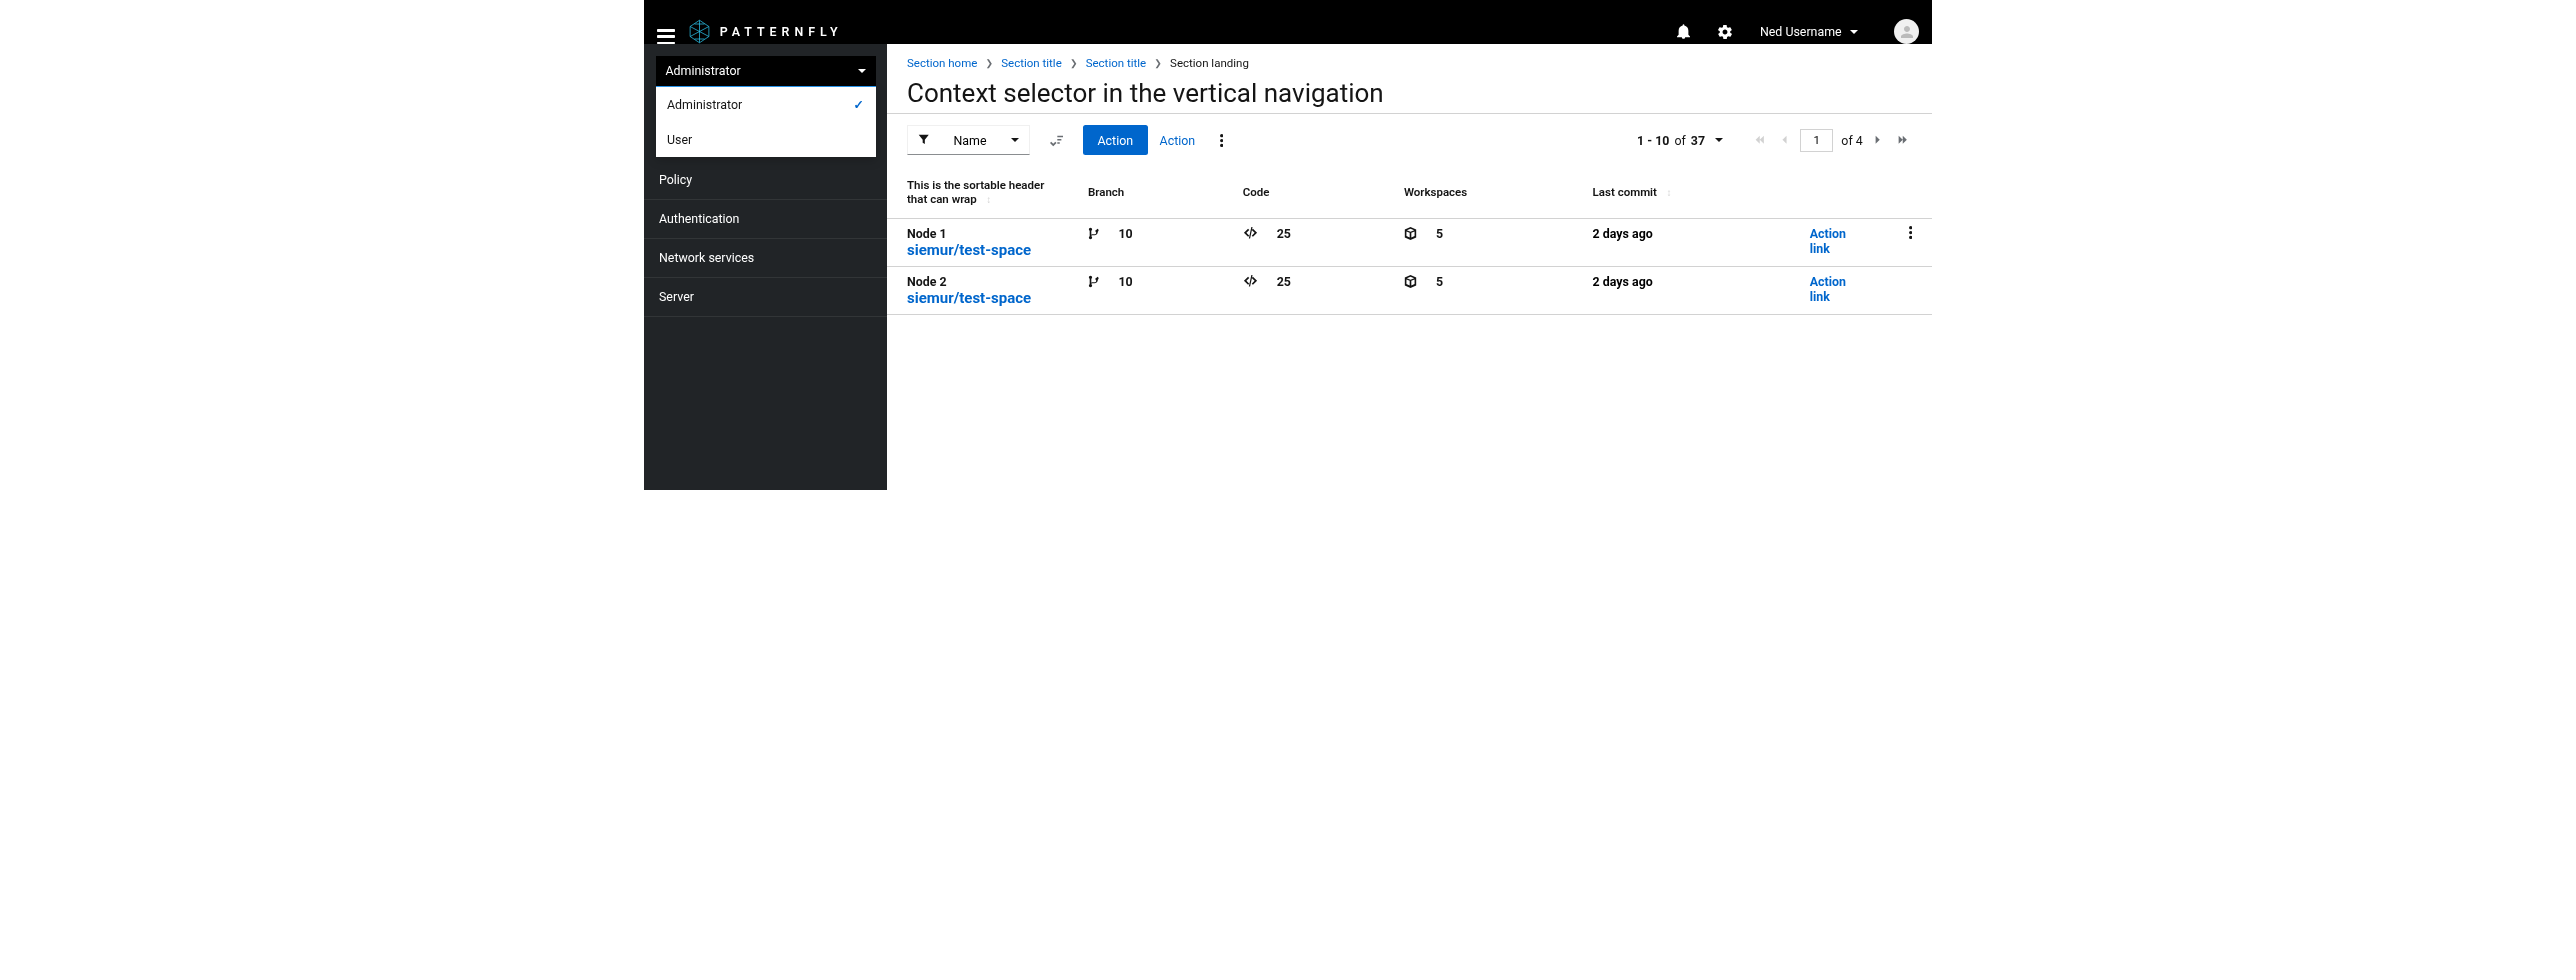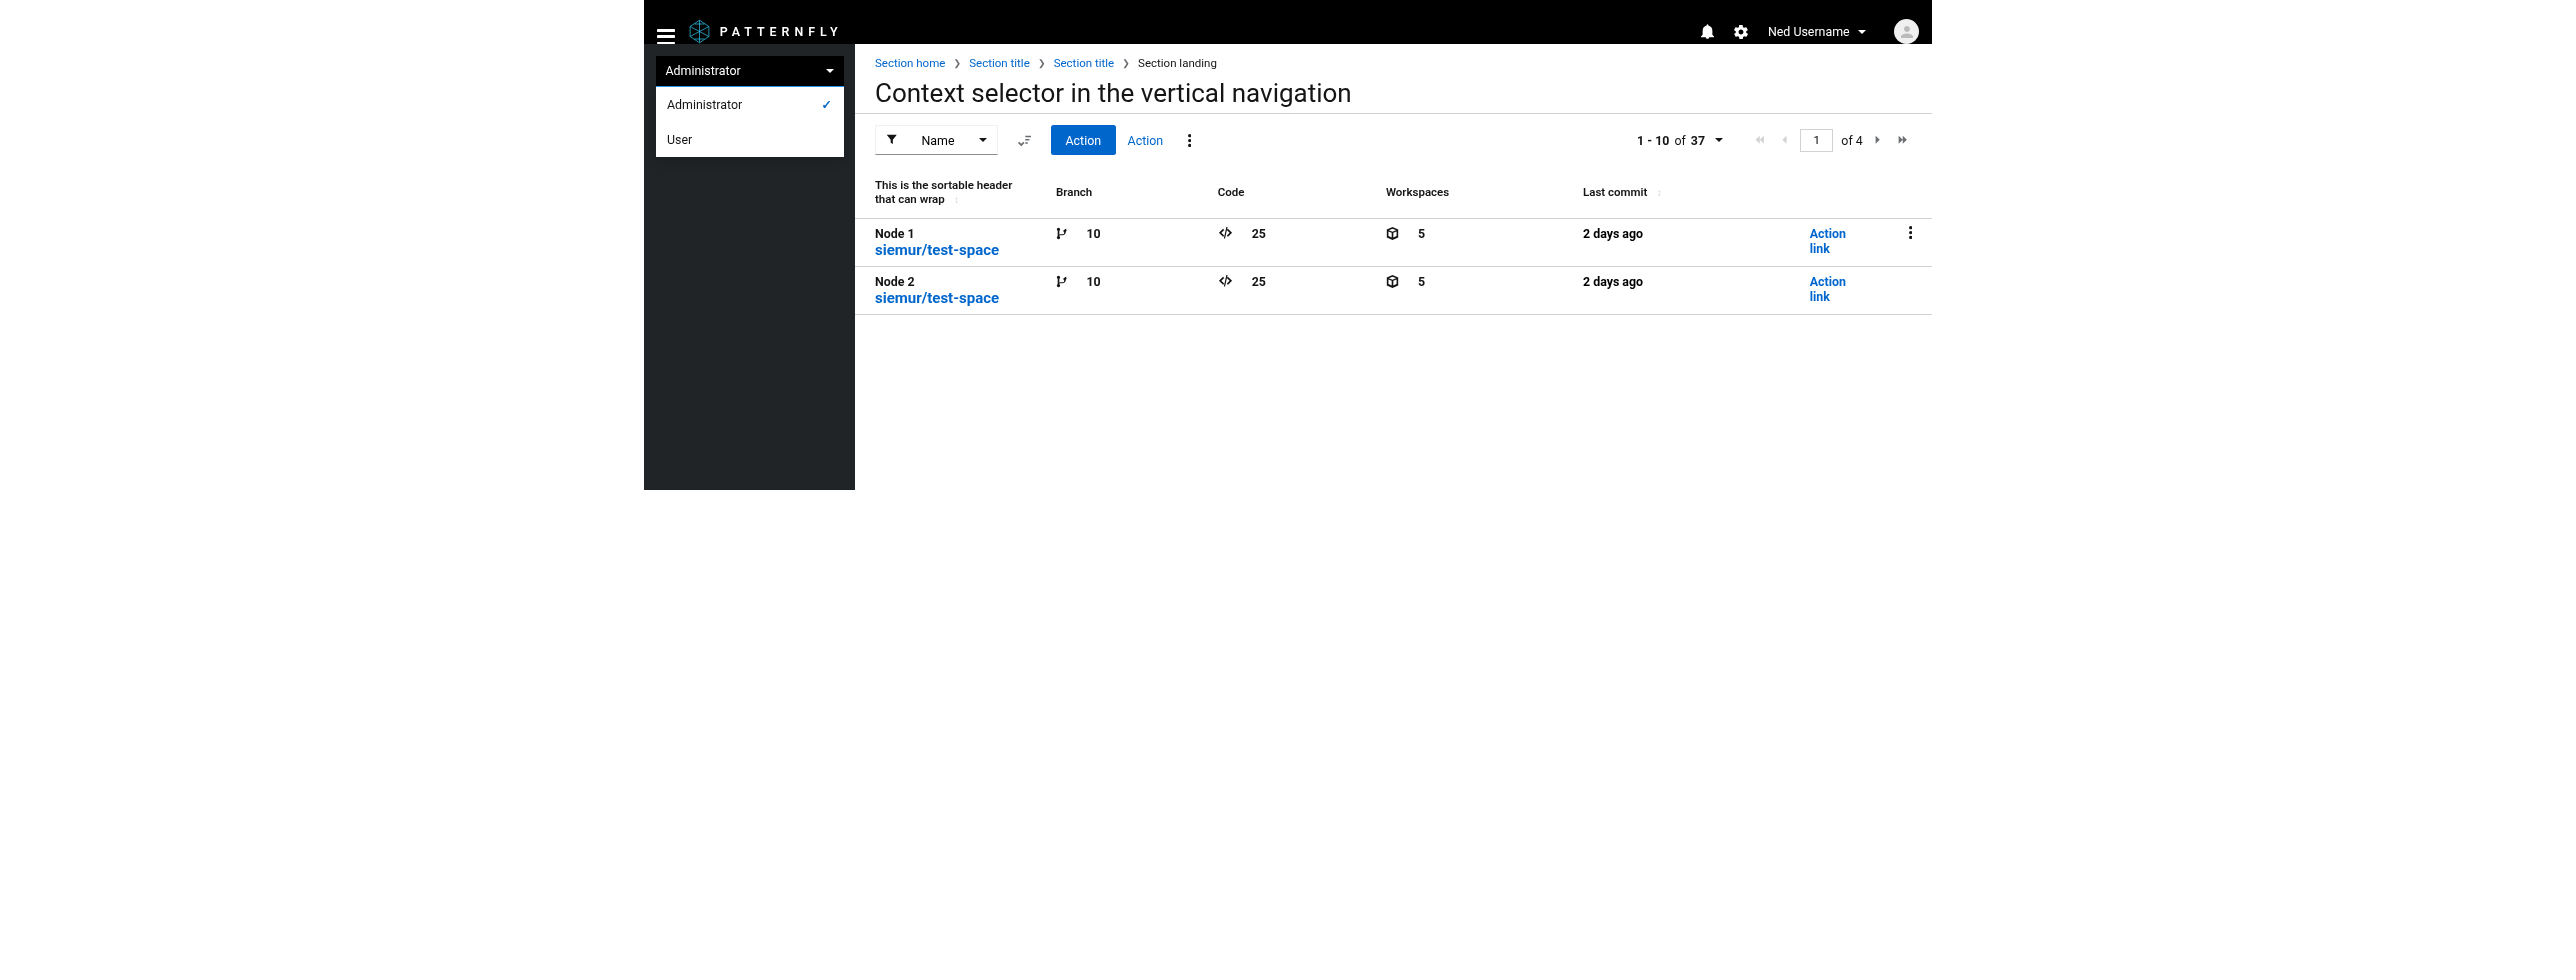--- a/index.html
+++ b/index.html
@@ -4,27 +4,27 @@
 <style>
 * { margin: 0; padding: 0; box-sizing: border-box; font-family: -apple-system, BlinkMacSystemFont, "Segoe UI", Roboto, Helvetica, Arial, sans-serif; }
 body { background: #fff; }
 .app { width: 1288px; height: 490px; background: #fff; margin: 0 auto; position: relative; }
 .header { height: 44px; background: #000; display: flex; align-items: flex-end; padding: 0 13px; }
 .hamburger { width: 18px; height: 15px; cursor: pointer; display: flex; flex-direction: column; justify-content: space-between; margin-right: 11.5px; }
 .hamburger div { height: 2.5px; background: #fff; border-radius: 0.8px; }
 .logo-wrap { display: flex; align-items: center; gap: 8.2px; }
 .logo-diamond { width: 25px; height: 25px; }
 .logo-text { color: #fff; font-size: 12.4px; font-weight: 600; letter-spacing: 5px; }
-.header-right { margin-left: auto; display: flex; align-items: center; gap: 20px; }
+.header-right { margin-left: auto; display: flex; align-items: center; gap: 28px; }
 .header-icon { color: #fff; display: flex; align-items: center; cursor: pointer; }
 .user-menu { color: #fff; font-size: 12.4px; display: flex; align-items: center; gap: 8.2px; cursor: pointer; }
 .avatar { width: 25px; height: 25px; border-radius: 50%; background: #f0f0f0; display: flex; align-items: center; justify-content: center; overflow: hidden; margin-left: 8.2px; }
 .avatar svg { width: 18px; height: 18px; fill: #bbb; }
 .body { display: flex; height: calc(490px - 44px); }
-.sidebar { width: 211px; background: #212427; display: flex; flex-direction: column; position: relative; }
+.sidebar { width: 243px; background: #212427; display: flex; flex-direction: column; position: relative; }
 .context-selector { margin: 11.5px 11.5px 0 11.5px; position: relative; }
 .context-btn { background: #000; color: #fff; border: none; width: 100%; height: 31px; padding: 0 10px; display: flex; align-items: center; justify-content: space-between; font-size: 12.4px; cursor: pointer; border-bottom: 1.6px solid #2b9af3; }
 .context-dropdown { position: absolute; top: 31px; left: 0; right: 0; background: #fff; box-shadow: 0 3.3px 10px rgba(0,0,0,0.2); z-index: 5; }
 .context-option { padding: 10px 11.5px; font-size: 12.4px; color: #151515; cursor: pointer; display: flex; align-items: center; justify-content: space-between; }
 .check { color: #0066cc; font-weight: bold; }
 .nav-list { margin-top: 74px; list-style: none; }
 .nav-item { color: #fff; font-size: 12.4px; padding: 11.5px 15px; cursor: pointer; border-bottom: 0.8px solid rgba(255,255,255,0.08); }
 .main { flex: 1; background: #fff; display: flex; flex-direction: column; overflow: hidden; }
 .breadcrumb { padding: 11.5px 20px 0 20px; font-size: 11.5px; display: flex; align-items: center; gap: 8.2px; }
 .breadcrumb a { color: #0066cc; text-decoration: none; cursor: pointer; }
@@ -109,20 +109,26 @@
         <div class="context-dropdown">
           <div class="context-option">
             <span>Administrator</span>
             <span class="check">✓</span>
           </div>
           <div class="context-option">
             <span>User</span>
           </div>
         </div>
       </div>
+      <ul class="nav-list">
+        <li class="nav-item">Policy</li>
+        <li class="nav-item">Authentication</li>
+        <li class="nav-item">Network services</li>
+        <li class="nav-item">Server</li>
+      </ul>
     </div>
 
     <div class="main">
       <div class="breadcrumb">
         <a>Section home</a>
         <span class="sep">❯</span>
         <a>Section title</a>
         <span class="sep">❯</span>
         <a>Section title</a>
         <span class="sep">❯</span>

